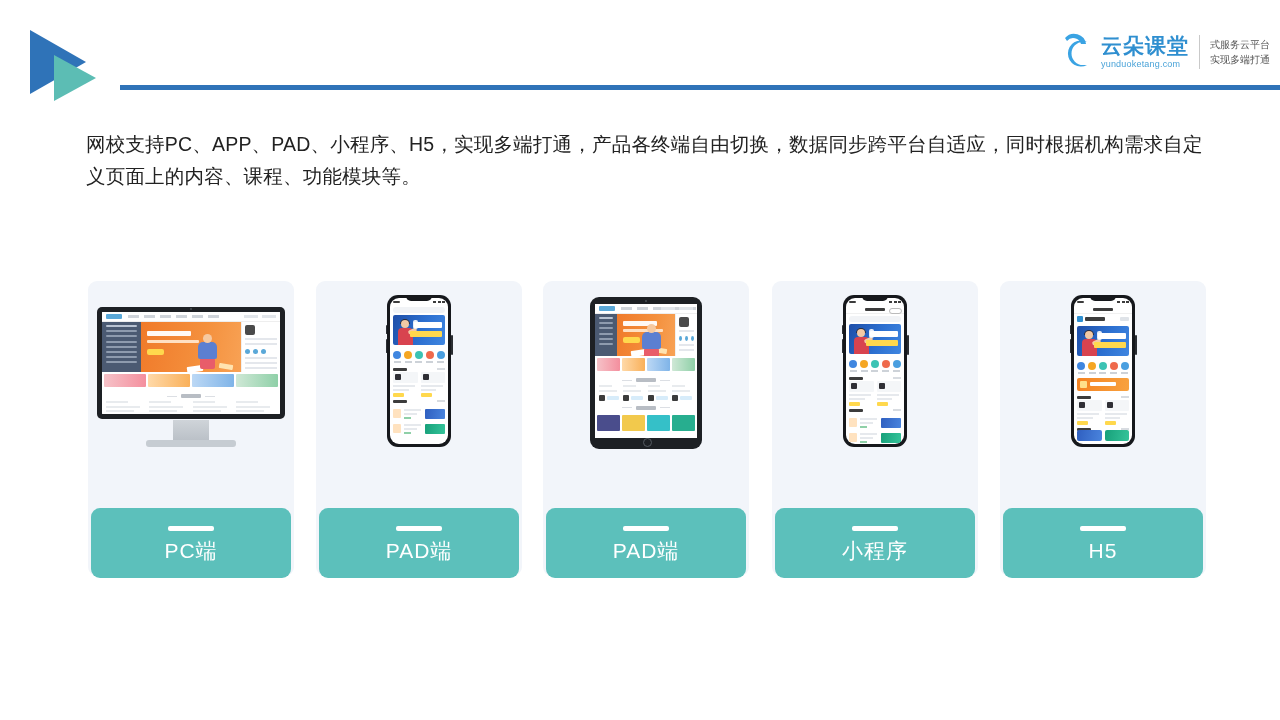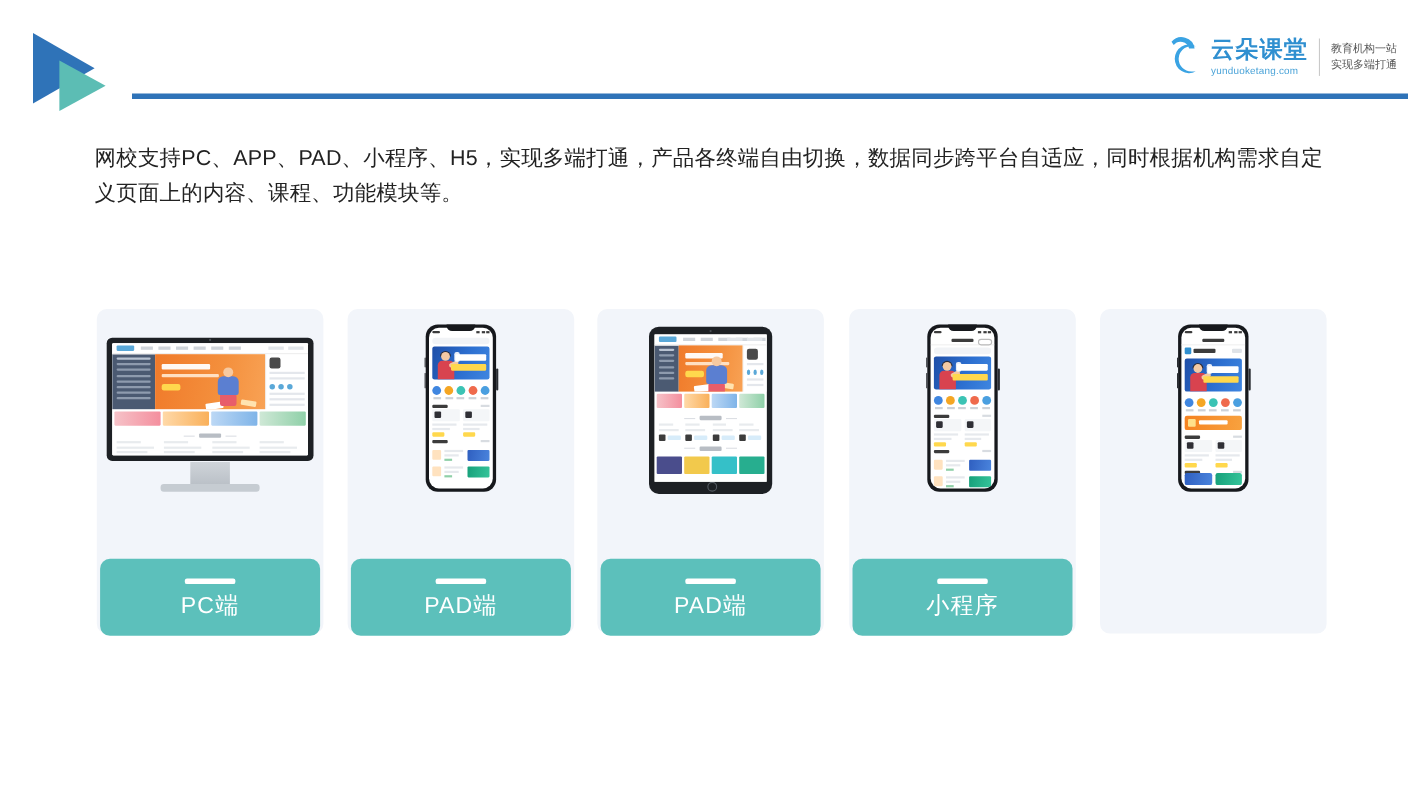--- a/index.html
+++ b/index.html
@@ -220,21 +220,21 @@
         <path d="M34 10 A13 13 0 1 0 34 33 L30 33 A10 10 0 1 1 30 10 Z" fill="#3aa3e3"></path>
         <path d="M12 6 A12 12 0 0 1 33 12 L28 12 A8 8 0 0 0 14 9 Z" fill="#3aa3e3"></path>
       </svg>
     </div>
     <div id="brand-words">
       <div id="brand-name">云朵课堂</div>
       <div id="brand-domain">yunduoketang.com</div>
     </div>
     <div id="brand-divider"></div>
     <div id="brand-tagline">
-      <div>教育机构一站</div>
+      <div>式服务云平台</div>
       <div>实现多端打通</div>
     </div>
   </div>
 </div>
 
 <div id="intro">网校支持PC、APP、PAD、小程序、H5，实现多端打通，产品各终端自由切换，数据同步跨平台自适应，同时根据机构需求自定义页面上的内容、课程、功能模块等。</div>
 
 <div id="cards">
 
   <div class="card" style="left:88px">
@@ -755,15 +755,19 @@
               <b></b>
               <i></i>
             </div>
           <div class="ph-bottom">
             <i class="bn-blue"></i>
             <i class="bn-green"></i>
           </div>
         </div>
       </div>
     </div>
+    <div class="pill">
+      <div class="pill-bar"></div>
+      <div class="pill-label">H5</div>
+    </div>
   </div>
 
 </div>
 
 </body></html>

